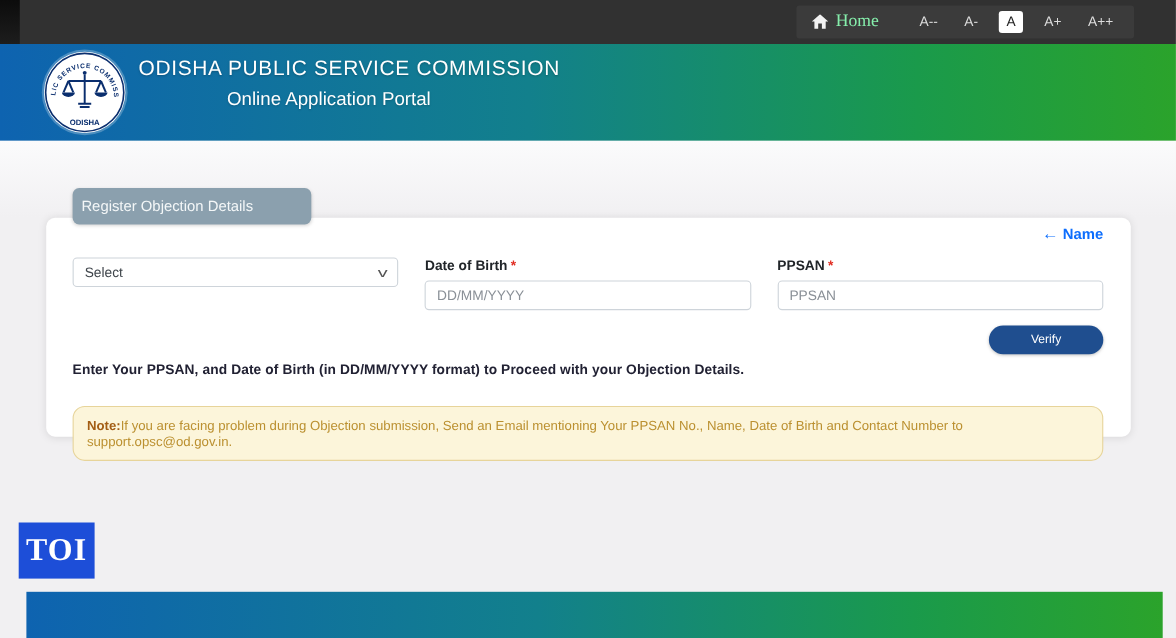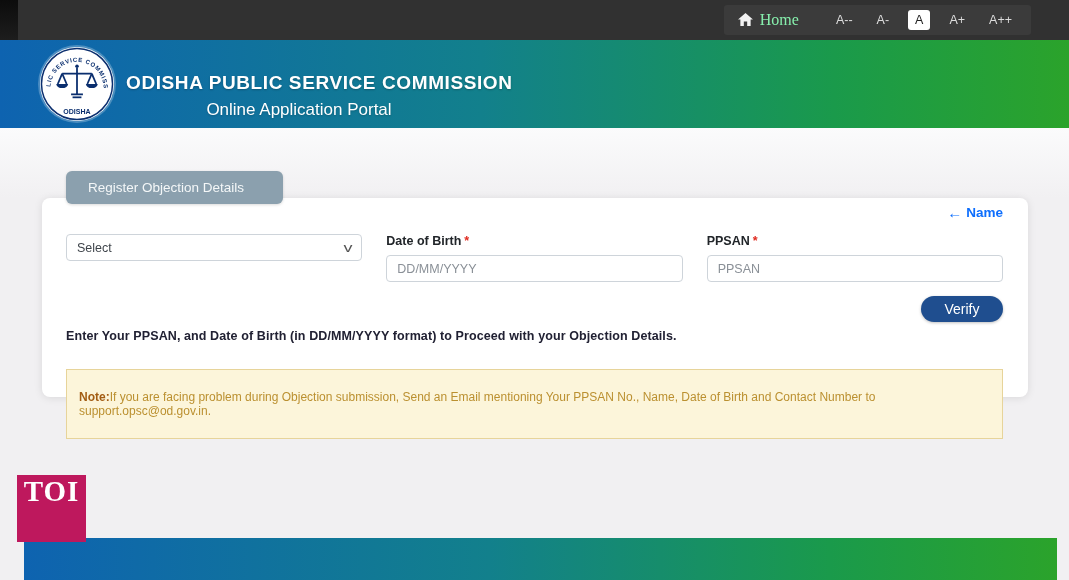--- a/index.html
+++ b/index.html
@@ -39,35 +39,34 @@
     position:absolute; top:40px; left:0; width:1069px; height:88px;
     background:linear-gradient(90deg,#0e63b0 0%,#12808c 45%,#1a9a4b 78%,#2ba32b 100%);
   }
   .logo {
     position:absolute; left:40px; top:7px; width:74px; height:74px; border-radius:50%;
     background:#fff; box-shadow:0 0 0 2px rgba(255,255,255,.25);
   }
   .logo svg { display:block; width:74px; height:74px; }
   .header-text { position:absolute; left:126px; top:12px; width:346px; text-align:center; color:#fff; }
   .header-title {
-    font-size:19px; font-weight:bold; letter-spacing:.6px; white-space:nowrap;
+    font-size:19px; font-weight:normal; letter-spacing:.6px; white-space:nowrap;
     text-shadow:0 1px 2px rgba(0,0,0,.25);
-    margin-top:20px;
   }
   .header-subtitle { font-size:17px; margin-top:6px; text-shadow:0 1px 2px rgba(0,0,0,.2); }
 
   
   .content {
     position:absolute; top:128px; left:0; width:1069px; height:410px;
     background:linear-gradient(180deg,#fbfbfc 0%,#f1f0f2 70px);
   }
   .tab {
     position:absolute; left:66px; top:43px; width:217px; height:33px;
     background:#8ba0ae; border-radius:6px; color:#f4f7f8; font-size:13.5px;
-    display:flex; align-items:center; padding-left:22px; cursor:pointer;
+    display:flex; align-items:center; padding-left:8px; cursor:pointer;
     box-shadow:0 1px 3px rgba(0,0,0,.15); z-index:2;text-align:right;
   }
   .card {
     position:absolute; left:42px; top:70px; width:986px; height:199px;
     background:#fff; border-radius:8px; box-shadow:0 1px 8px rgba(0,0,0,.10); z-index:1;
     padding:4px 25px 0 24px;
   }
   .back-row { display:flex; justify-content:flex-end; height:20px; }
   .back-link {
     display:flex; align-items:center; gap:4px; color:#0d6efd; font-size:13.5px;
@@ -87,40 +86,40 @@
   .field::placeholder { color:#8a9097; opacity:1; }
   .select-box {
     display:flex; align-items:center; justify-content:space-between; cursor:pointer;
     color:#3f454b;
     gap:28px;
   }
   .chev { color:#555; font-size:12px; transform:scaleX(1.5); line-height:1; }
 
   .verify-row { display:flex; justify-content:flex-end; margin-top:14px; }
   .verify-btn {
-    width:82px; height:26px; border:none; border-radius:13px; background:#1f4e8f;
-    color:#fff; font-size:14px; cursor:pointer; box-shadow:0 1px 3px rgba(0,0,0,.25);
+    width:104px; height:26px; border:none; border-radius:13px; background:#1f4e8f;
+    color:#fff; font-size:11px; cursor:pointer; box-shadow:0 1px 3px rgba(0,0,0,.25);
     font-family:"Liberation Sans", sans-serif;
   }
   .instruction { font-size:12.5px; font-weight:bold; color:#212133; margin-top:7px; letter-spacing:.1px; }
 
   .note-box {
-    margin-top:26px; background:#fcf5da; border:1px solid #e7d49a; border-radius:0;
-    padding:20px 12px; font-size:12px; color:#bb9030;
+    margin-top:26px; background:#fcf5da; border:1px solid #e7d49a; border-radius:11px;
+    padding:10px 12px; font-size:12px; color:#bb9030;
   }
   .note-prefix { font-weight:bold; color:#a35d14; }
 
   
   .footer-band {
     position:absolute; left:24px; top:538px; width:1033px; height:42px;
     background:linear-gradient(90deg,#0e63b0 0%,#12808c 45%,#1a9a4b 78%,#2ba32b 100%);
   }
   .toi {
-    position:absolute; left:17px; top:475px; width:69px; height:67px; background:#be185d;
-    display:flex; justify-content:center; z-index:3;
+    position:absolute; left:17px; top:475px; width:69px; height:51px; background:#1d4ed8;
+    display:flex; align-items:center; justify-content:center; z-index:3;
   }
   .toi span {
     color:#fff; font-family:"Liberation Serif", serif; font-weight:bold;
     font-size:29px; letter-spacing:1px;
   }
 </style>
 </head>
 <body>
 
 <div id="screen">

